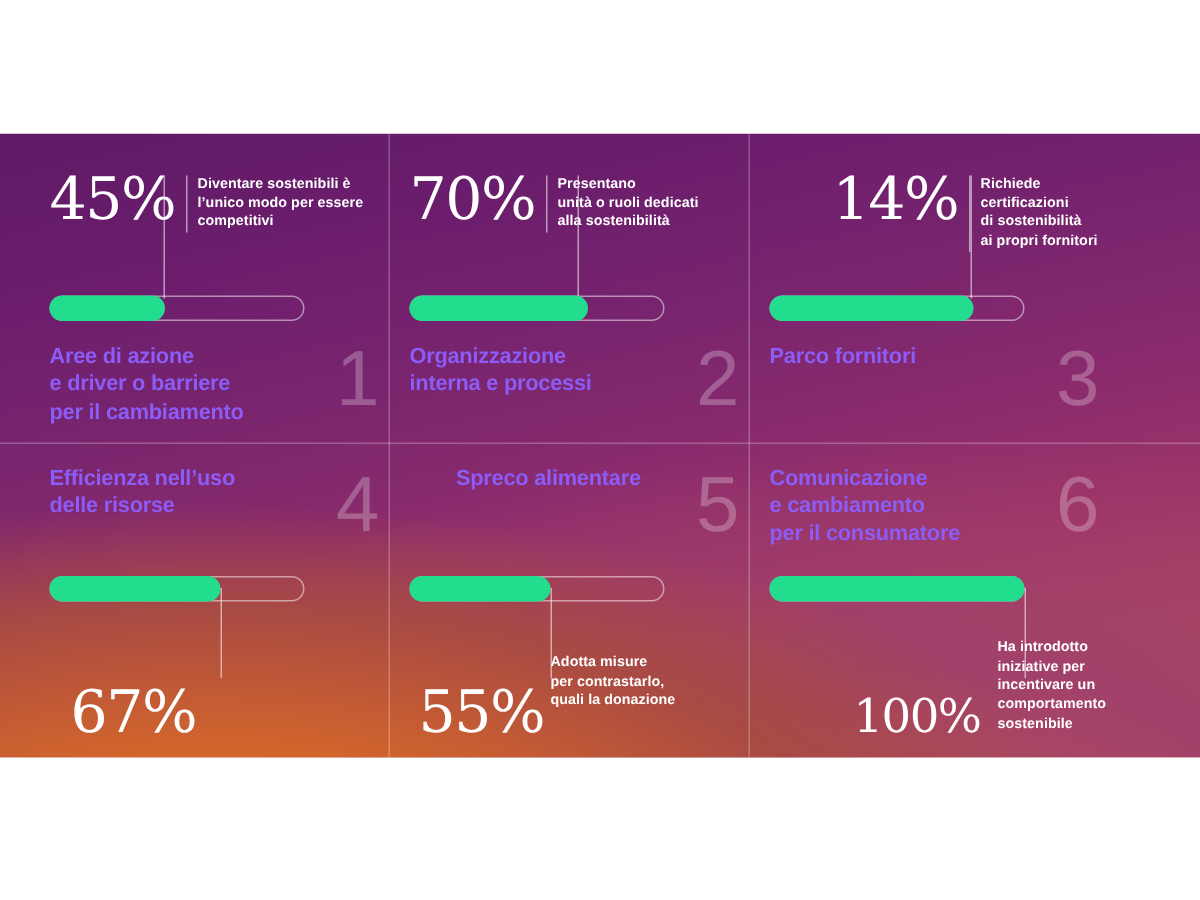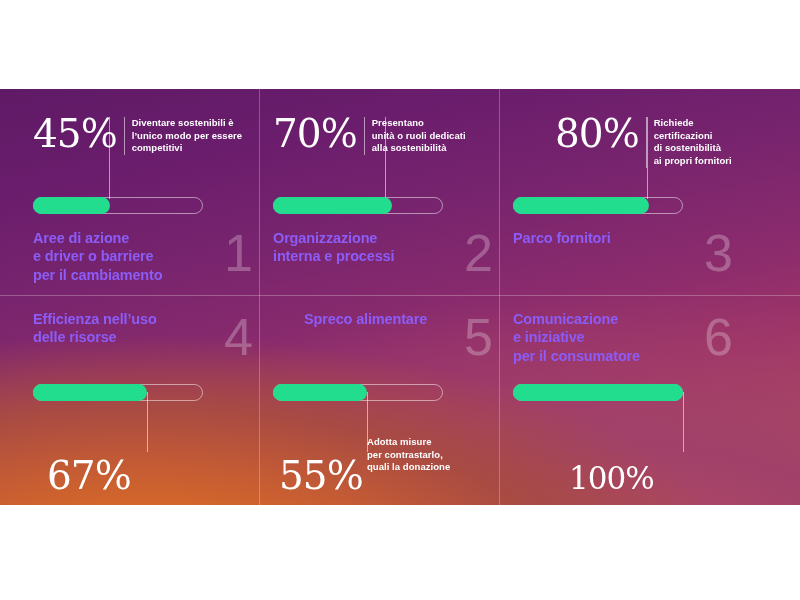--- a/index.html
+++ b/index.html
@@ -216,21 +216,21 @@
       <div class="bar-track">
         <div class="bar-fill" style="width: 119px;"></div>
       </div>
       <div class="cell-title" style="white-space: pre-line;">Organizzazione
 interna e processi</div>
     </div>
 
     <div class="cell c2">
       <div class="index-num">3</div>
       <div class="pct-block" style="left:56px;">
-        <div class="pct">80%</div>
+        <div class="pct">14%</div>
         <div class="divider-v"></div>
         <div class="desc" style="white-space: pre-line;">Richiede
 certificazioni
 di sostenibilità
 ai propri fornitori</div>
       </div>
       <div class="stem" style="left:148px;"></div>
       <div class="bar-track">
         <div class="bar-fill" style="width: 136px;"></div>
       </div>
@@ -261,24 +261,29 @@
         <div class="pct">55%</div>
         <div class="desc" style="white-space: pre-line;">Adotta misure
 per contrastarlo,
 quali la donazione</div>
       </div>
     </div>
 
     <div class="cell c5">
       <div class="index-num">6</div>
       <div class="cell-title" style="white-space: pre-line;">Comunicazione
-e iniziative
+e cambiamento
 per il consumatore</div>
       <div class="bar-track">
         <div class="bar-fill" style="width: 170px;"></div>
       </div>
       <div class="stem" style="left:184px;"></div>
       <div class="pct-block bottom">
         <div class="pct wide">100%</div>
+        <div class="desc" style="white-space: pre-line;">Ha introdotto
+iniziative per
+incentivare un
+comportamento
+sostenibile</div>
       </div>
     </div>
   </div>
 </div>
 
 </body></html>

